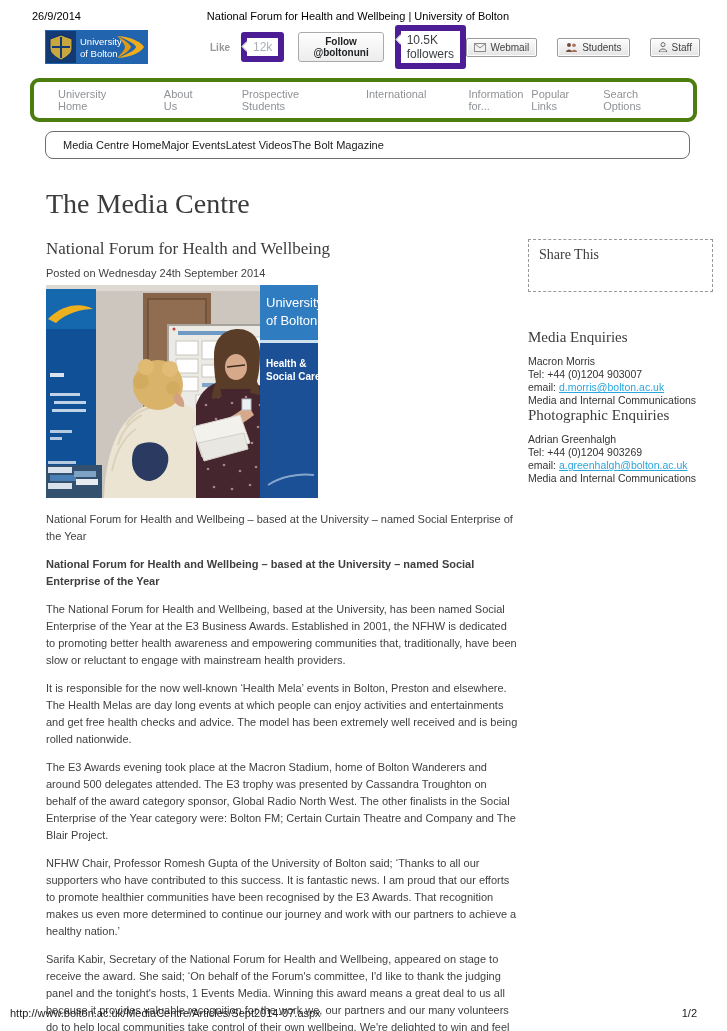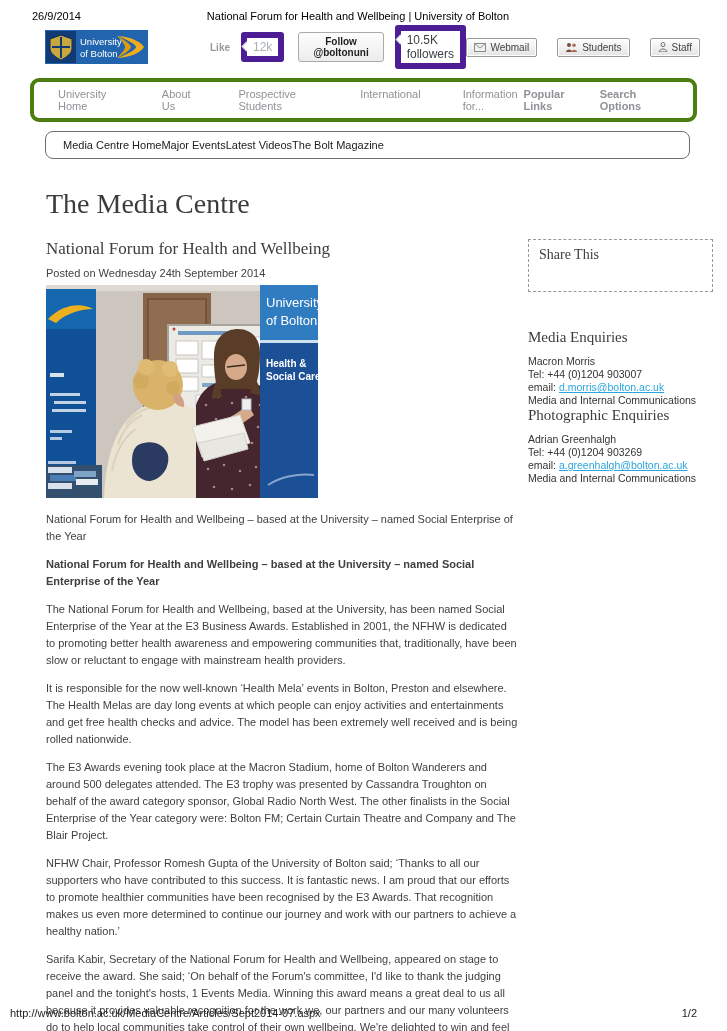--- a/index.html
+++ b/index.html
@@ -21,21 +21,21 @@
   .count-bubble { position:relative; border:6px solid #4c1d95; border-radius:3px; padding:2px 6px; font-size:12px; color:#aab0b6; background:#fff; margin-left:5px; }
   .count-bubble:before { content:""; position:absolute; left:-4px; top:5px; width:6px; height:6px; background:#fff; border-left:1px solid #cdd0d4; border-bottom:1px solid #cdd0d4; transform:rotate(45deg); }
   .count-bubble.dark { color:#3c4045; }
   .follow-btn { margin-left:8px; border:1px solid #a8abae; border-radius:3px; background:linear-gradient(#fefefe,#ececec); font-size:10px; font-weight:bold; color:#1c1e21; padding:3px 14px; cursor:pointer; }
   .quick-links { display:flex; align-items:center; gap:20px; margin-left:auto; }
   .ql-btn { display:flex; align-items:center; gap:4px; border:1px solid #9b9b9b; border-radius:2px; background:linear-gradient(#fdfdfd,#e4e4e4); font-size:10px; color:#444; padding:3px 7px; box-shadow:inset 0 0 0 1px #fff; cursor:pointer; }
 
   
   .nav1 { margin:10px 30px 0 30px; border:4px solid #4d7c0f; border-radius:9px; display:flex; align-items:center; padding:6px 24px; background:#fff; }
   .nav1 .left { display:flex; gap:42px; }
-  .nav1 .right { margin-left:auto; display:flex; gap:14px;font-weight:bold; }
+  .nav1 .right { margin-left:auto; display:flex; gap:14px; }
   .nav1 span { font-size:11px; color:#8f9296; cursor:pointer; }
   .nav2 { margin:9px 37px 0 45px; border:1px solid #6d6d6d; border-radius:8px; display:flex; padding:7px 17px; background:#fff; }
   .nav2 span { font-size:11px; color:#212121; cursor:pointer; }
 
   
   .page-title { margin:29px 0 0 46px; font-family:"Liberation Serif", serif; font-size:28px; color:#3c3c3c; font-weight:400; }
 
   .content { display:flex; padding:0 27px 0 46px; margin-top:19px; }
   .main { width:472px; flex:0 0 auto; }
   .article-title { font-family:"Liberation Serif", serif; font-size:17px; color:#3c3c3c; font-weight:400; }

